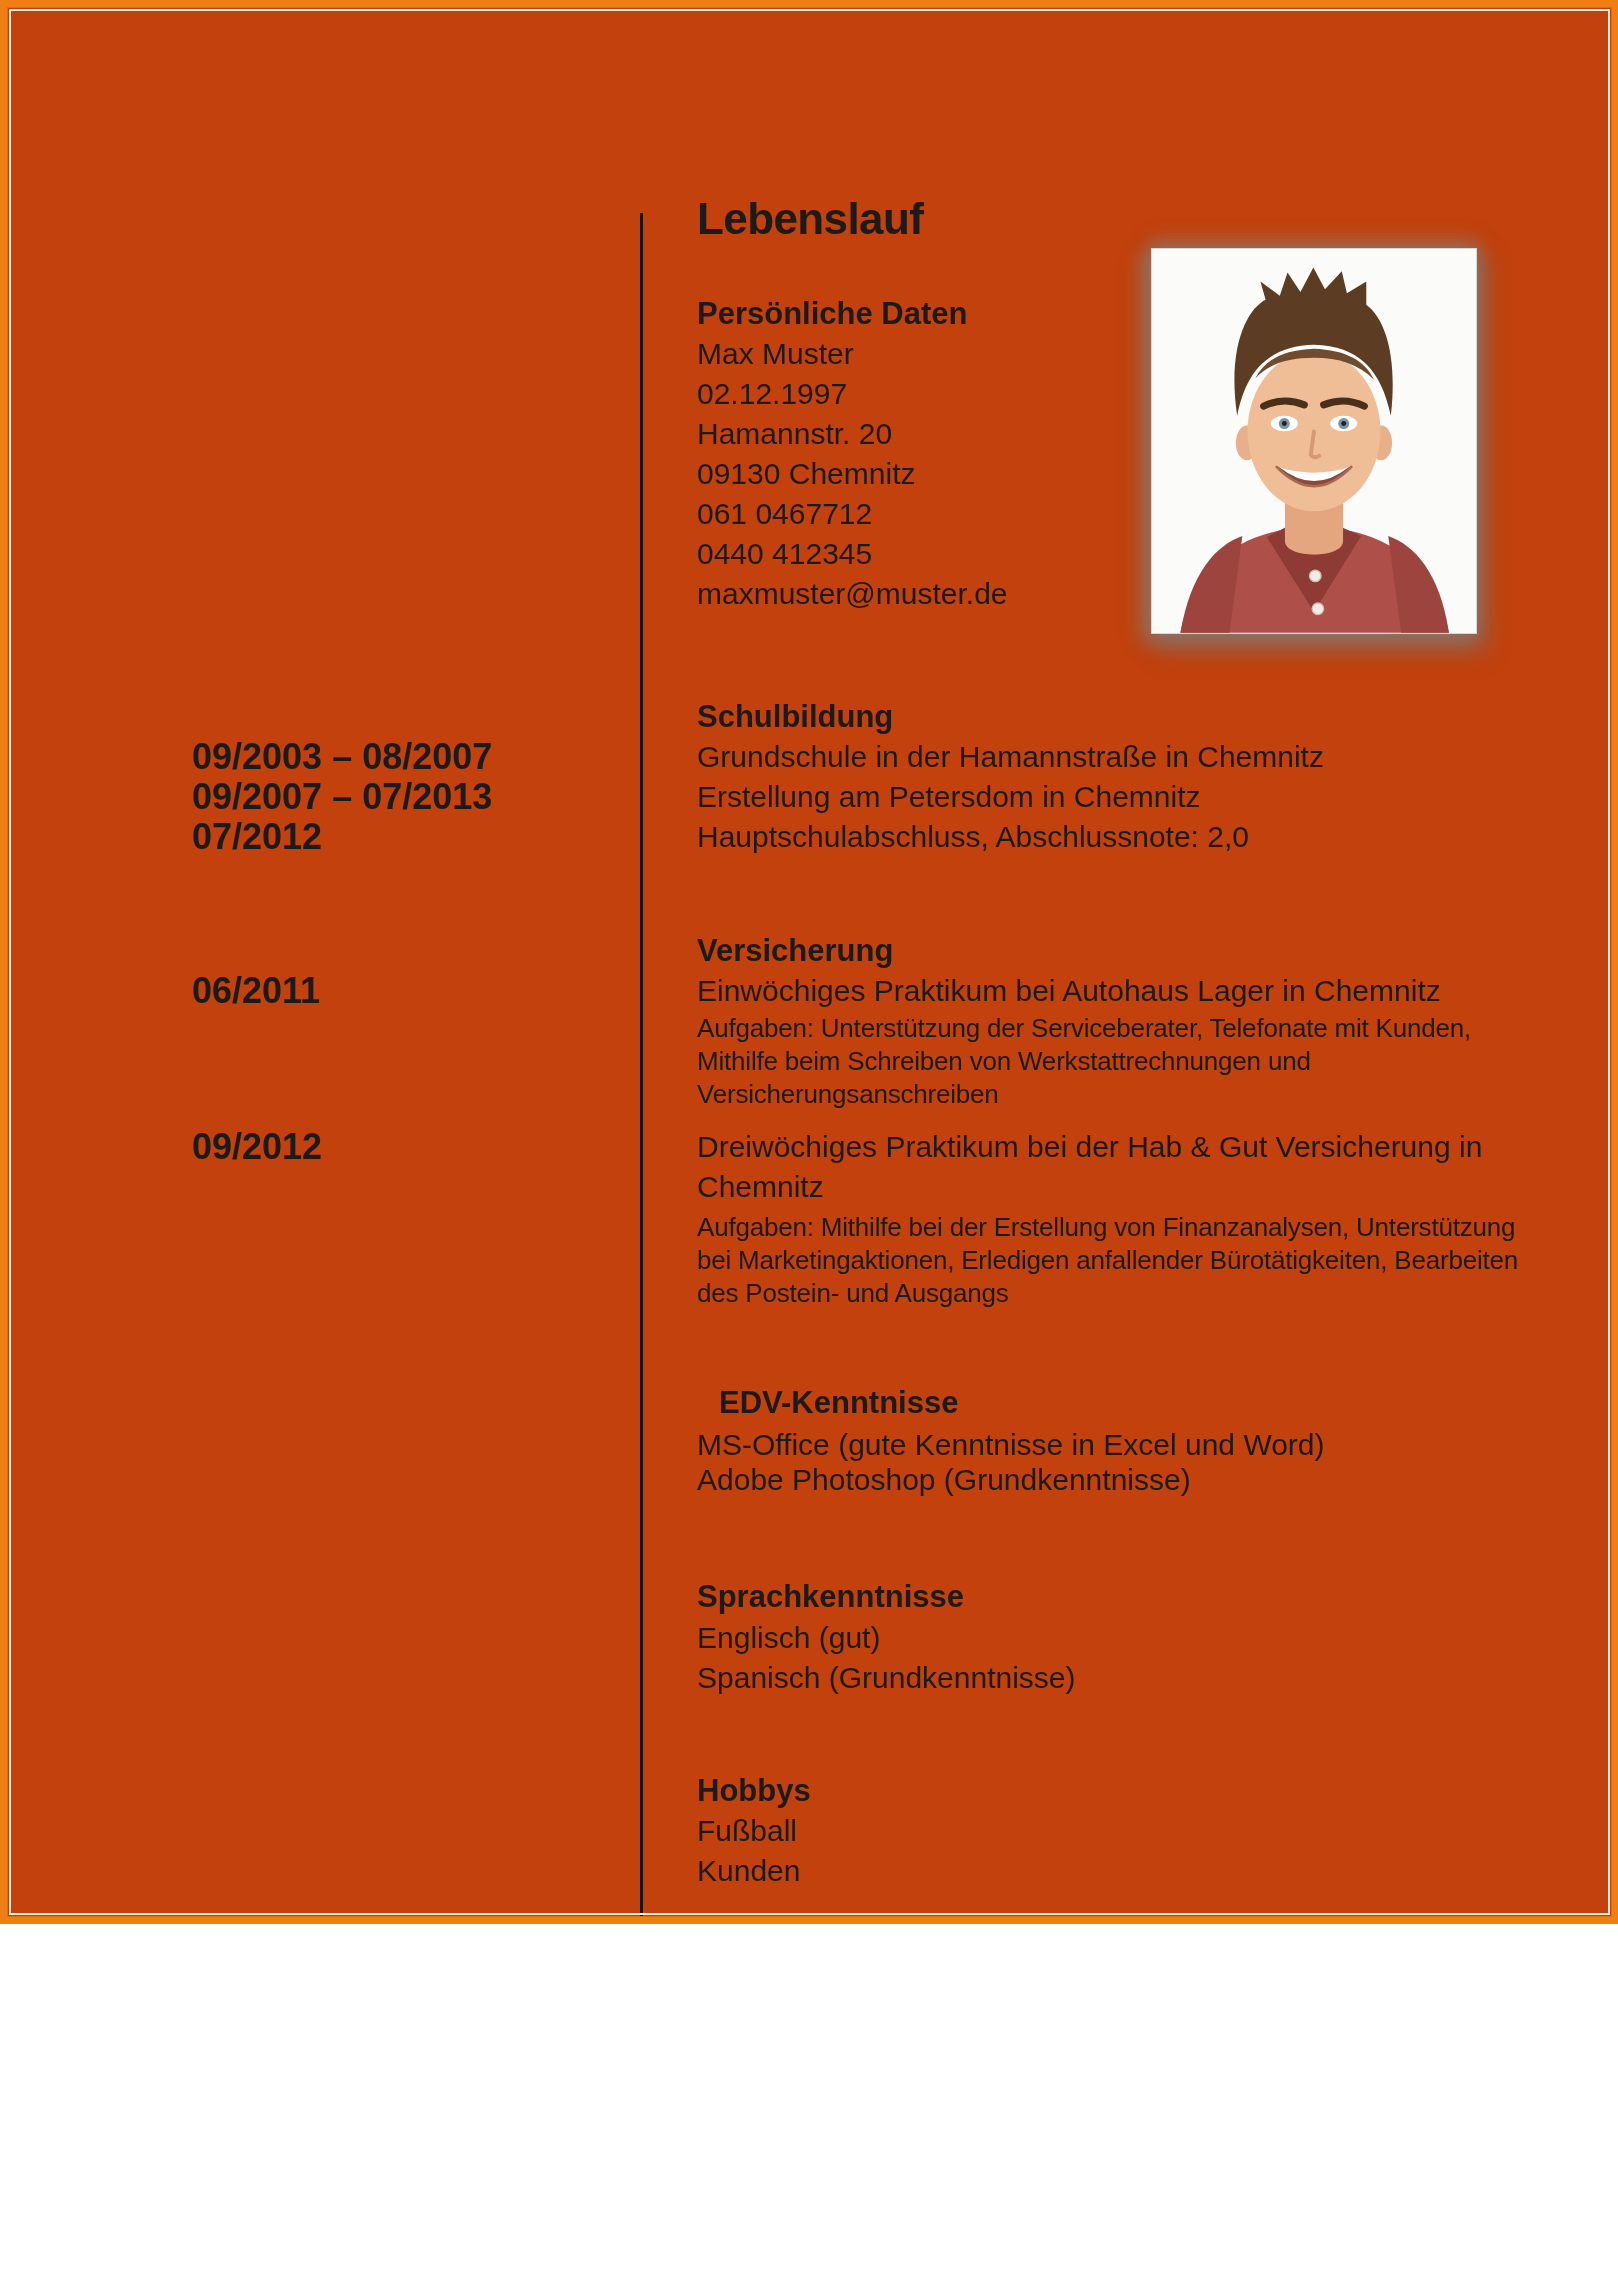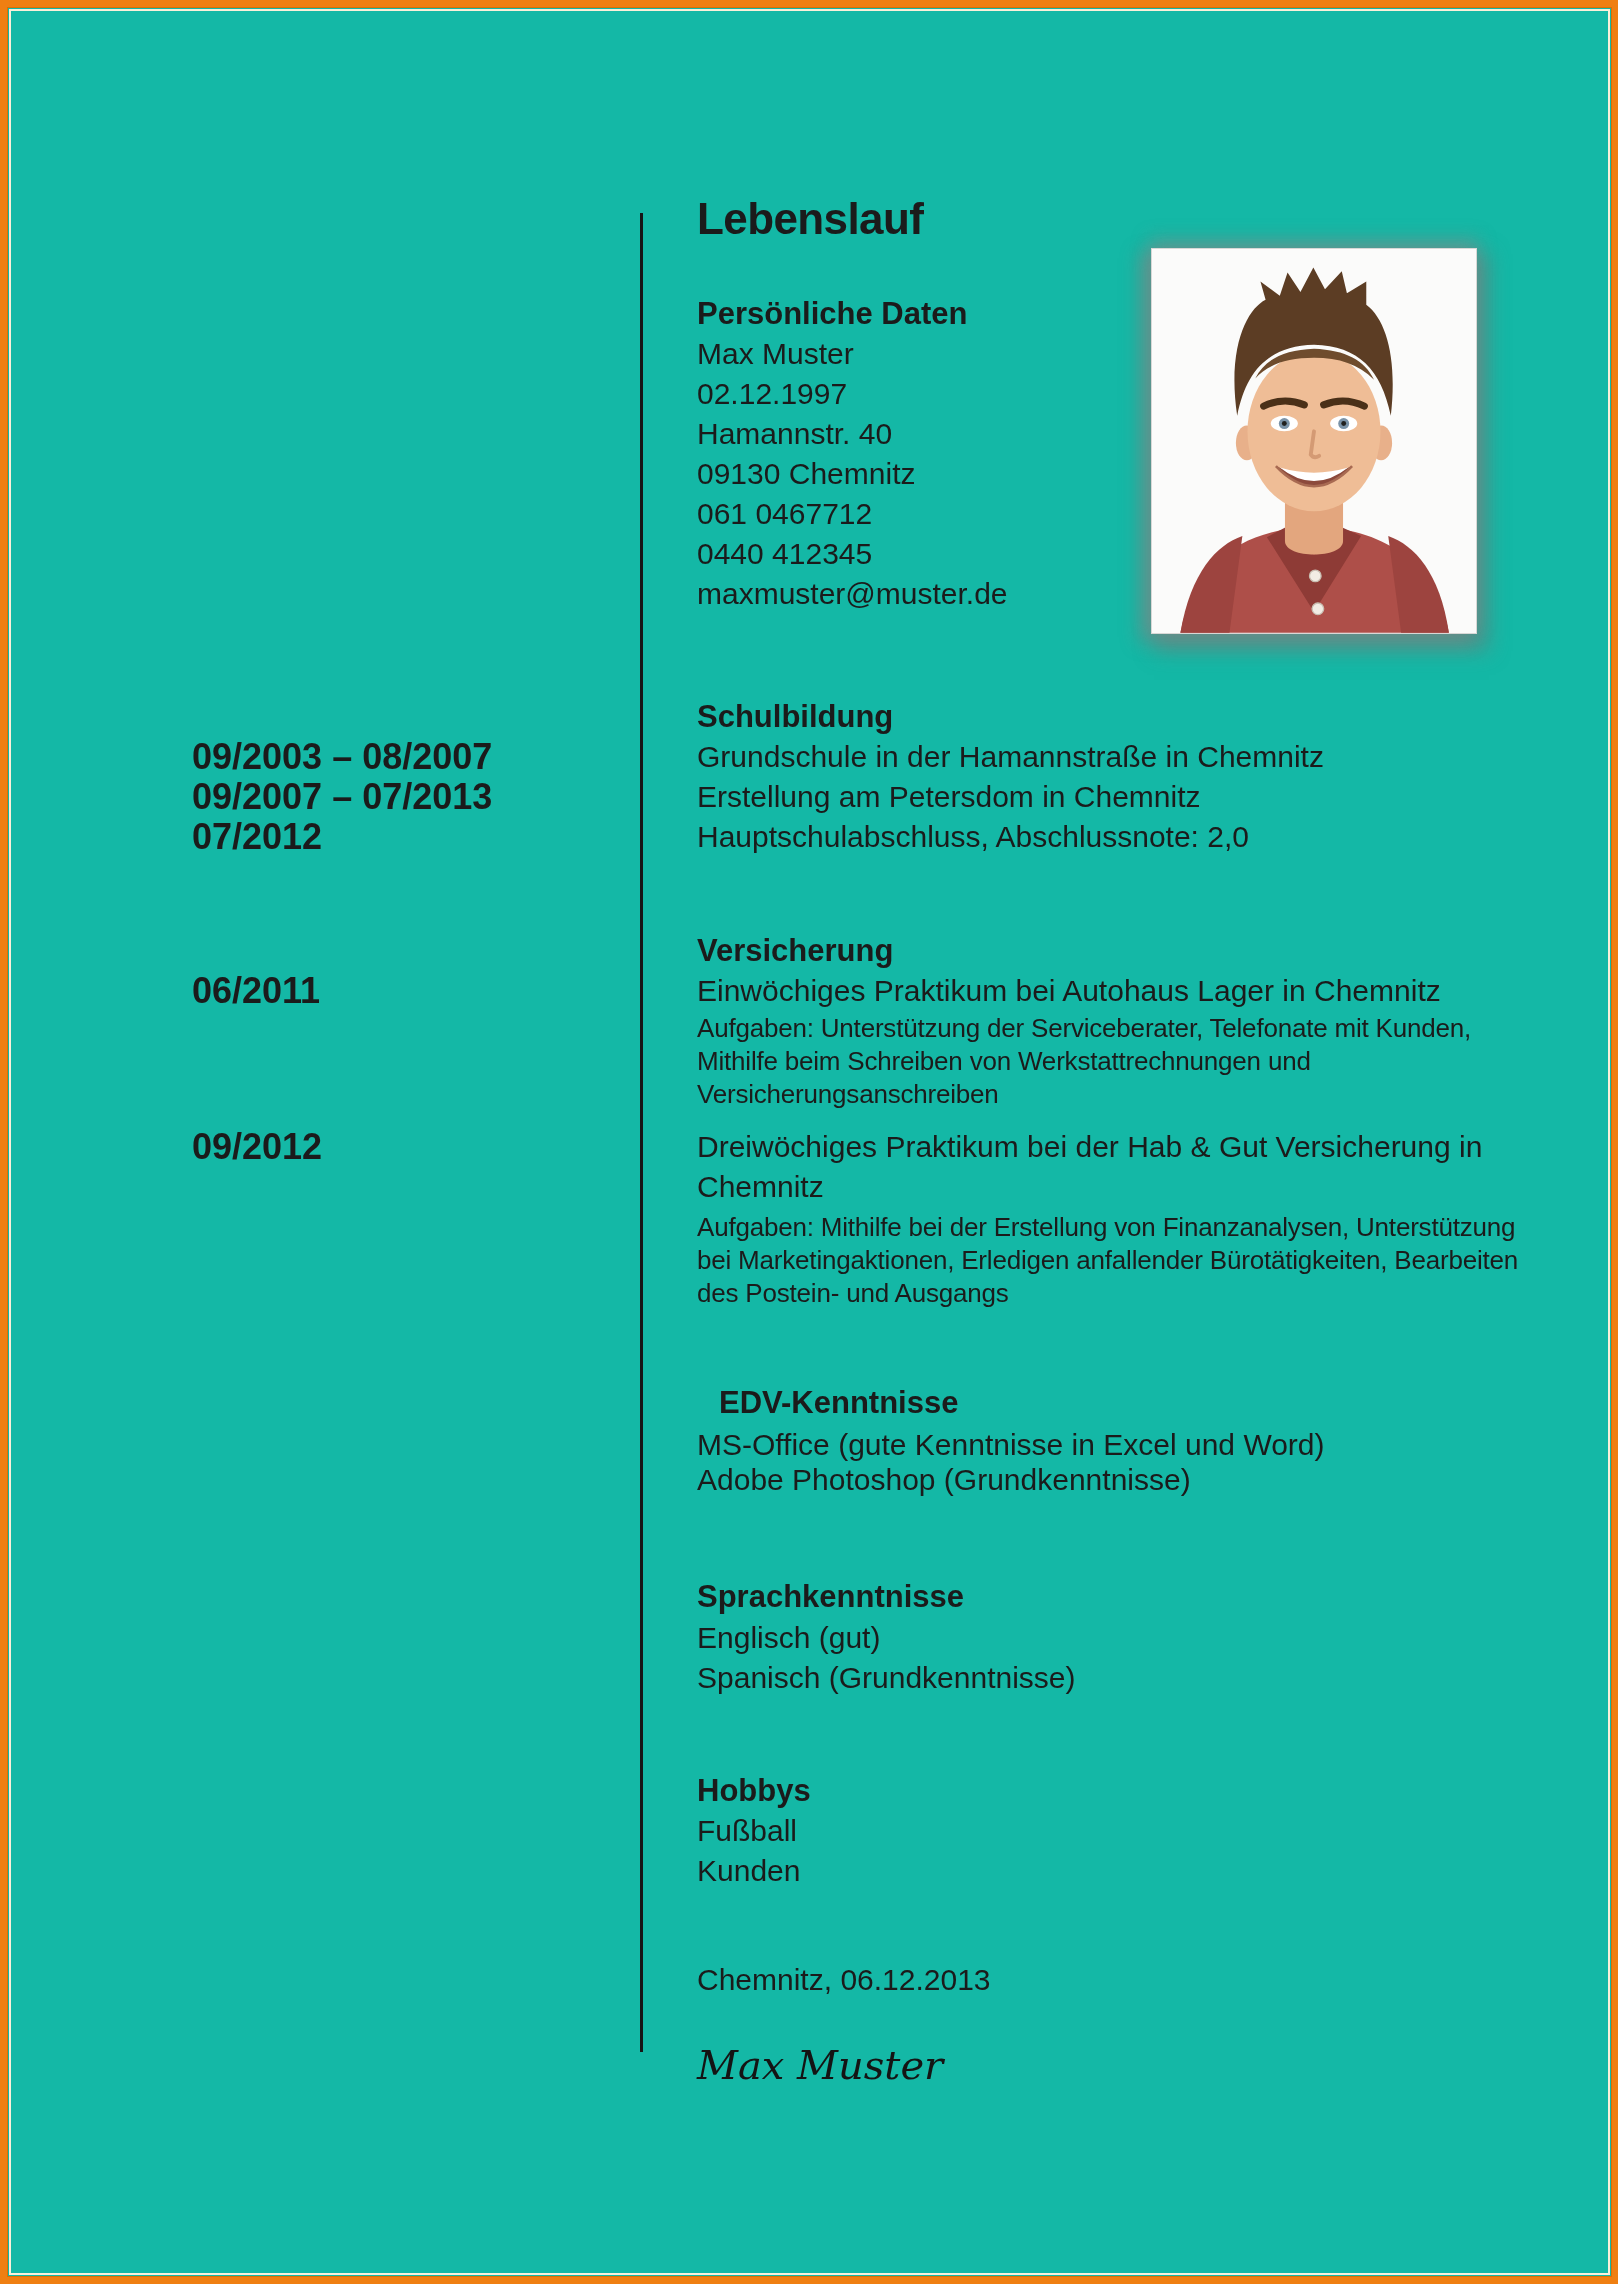--- a/index.html
+++ b/index.html
@@ -1,20 +1,20 @@
 <!DOCTYPE html>
 <html style="font-size:10.3px"><head>
 <meta charset="utf-8">
 <title>Lebenslauf</title>
 <style>
   html,body{margin:0;padding:0;background:#ffffff;}
   .page{
     position:relative;
-    width:1619px;height:2284px;
-    background:#14b8a6;
+    width:1619px;height:1924px;
+    background:#c2410c;
     font-family:"Liberation Sans","DejaVu Sans",sans-serif;
     color:#1b1b1b;
     overflow:hidden;
   }
   
   .frame-orange{position:absolute;inset:0;border:8.4px solid #ef7f12;pointer-events:none;z-index:40;}
   .frame-orange-edge{position:absolute;inset:7.1px;border:1.9px solid #dd7004;pointer-events:none;z-index:41;}
   .frame-cream{position:absolute;inset:9px;border:2.6px solid #faf0da;pointer-events:none;z-index:42;}
 
   .abs{position:absolute;}
@@ -92,21 +92,21 @@
 
       <circle cx="253" cy="506" r="9" fill="#f2ece4" stroke="#c9beb2" stroke-width="2"></circle>
       <circle cx="257" cy="557" r="9" fill="#f2ece4" stroke="#c9beb2" stroke-width="2"></circle>
     </svg>
   </div>
 
   <div class="abs sec-h" style="left:697px;top:294px;">Persönliche Daten</div>
   <div class="abs body-block" style="left:697px;top:334px;">
     <div class="body-line">Max Muster</div>
     <div class="body-line">02.12.1997</div>
-    <div class="body-line">Hamannstr. 40</div>
+    <div class="body-line">Hamannstr. 20</div>
     <div class="body-line">09130 Chemnitz</div>
     <div class="body-line">061 0467712</div>
     <div class="body-line">0440 412345</div>
     <div class="body-line">maxmuster@muster.de</div>
   </div>
 
   <div class="abs sec-h" style="left:697px;top:697px;">Schulbildung</div>
   <div class="abs date" style="left:192px;top:737px;">09/2003 – 08/2007</div>
   <div class="abs date" style="left:192px;top:777px;">09/2007 – 07/2013</div>
   <div class="abs date" style="left:192px;top:817px;">07/2012</div>

